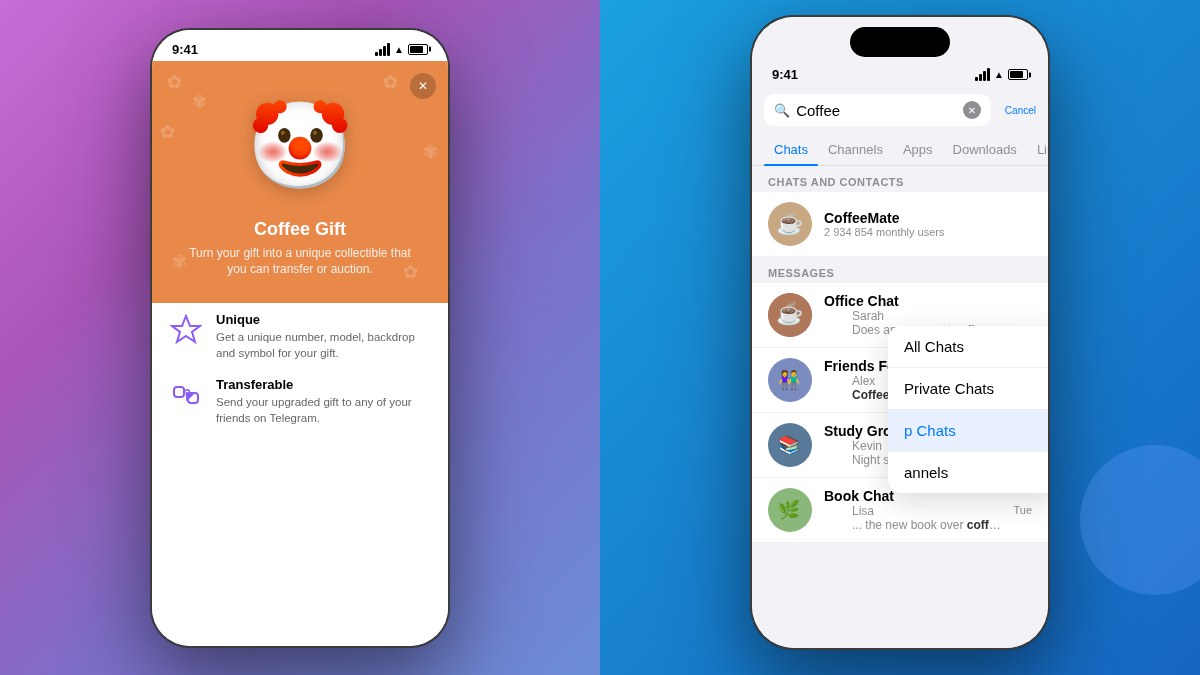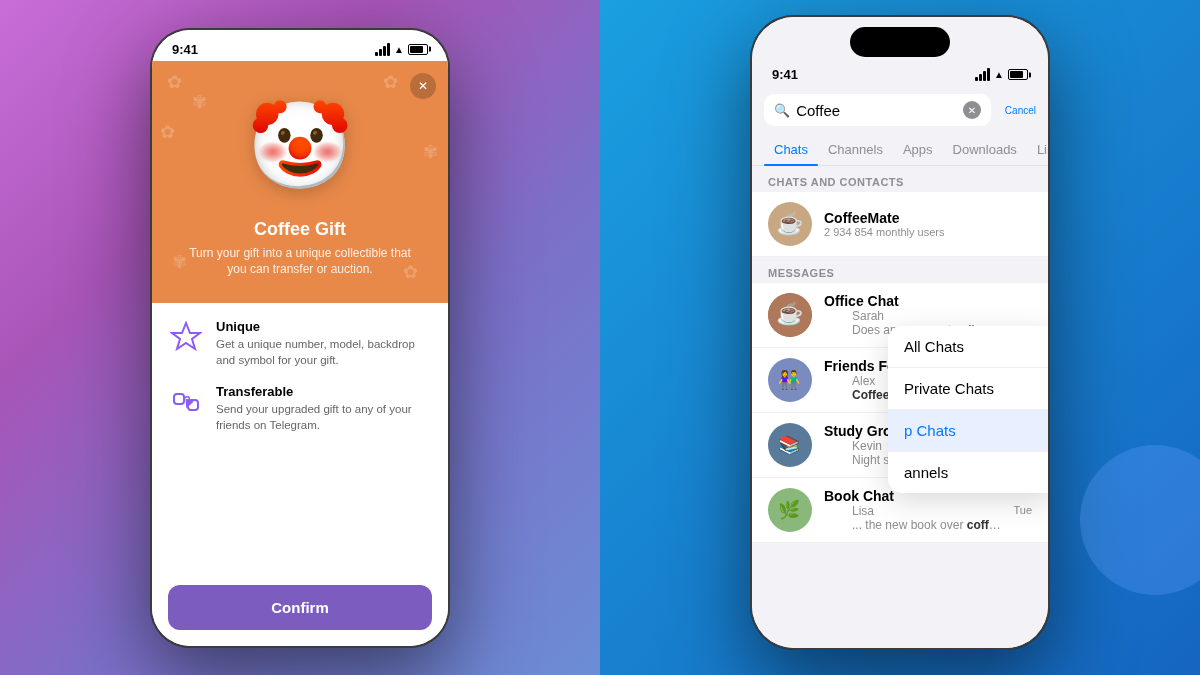--- a/index.html
+++ b/index.html
@@ -193,21 +193,21 @@
       text-align: center;
       margin-top: 5px;
       line-height: 1.4;
       padding: 0 15px;
     }
 
     
     .modal-white-section {
       background: white;
       flex: 1;
-      padding: 16px 16px;
+      padding: 9px 16px;
       display: flex;
       flex-direction: column;
       justify-content: space-between;
     }
 
     .feature-list {
       display: flex;
       flex-direction: column;
       gap: 16px;
     }
@@ -591,21 +591,20 @@
                     </marker>
                   </defs>
                 </svg>
               </div>
               <div class="feature-text">
                 <h3>Transferable</h3>
                 <p>Send your upgraded gift to any of your friends on Telegram.</p>
               </div>
             </div>
           </div>
-          <button class="confirm-btn">Confirm</button>
         </div>
       </div>
     </div>
   </div>
 </div>
 
 <div class="right-half">
   <div class="blue-circle"></div>
   <div class="phone-right">
     <div class="dynamic-island"></div>

